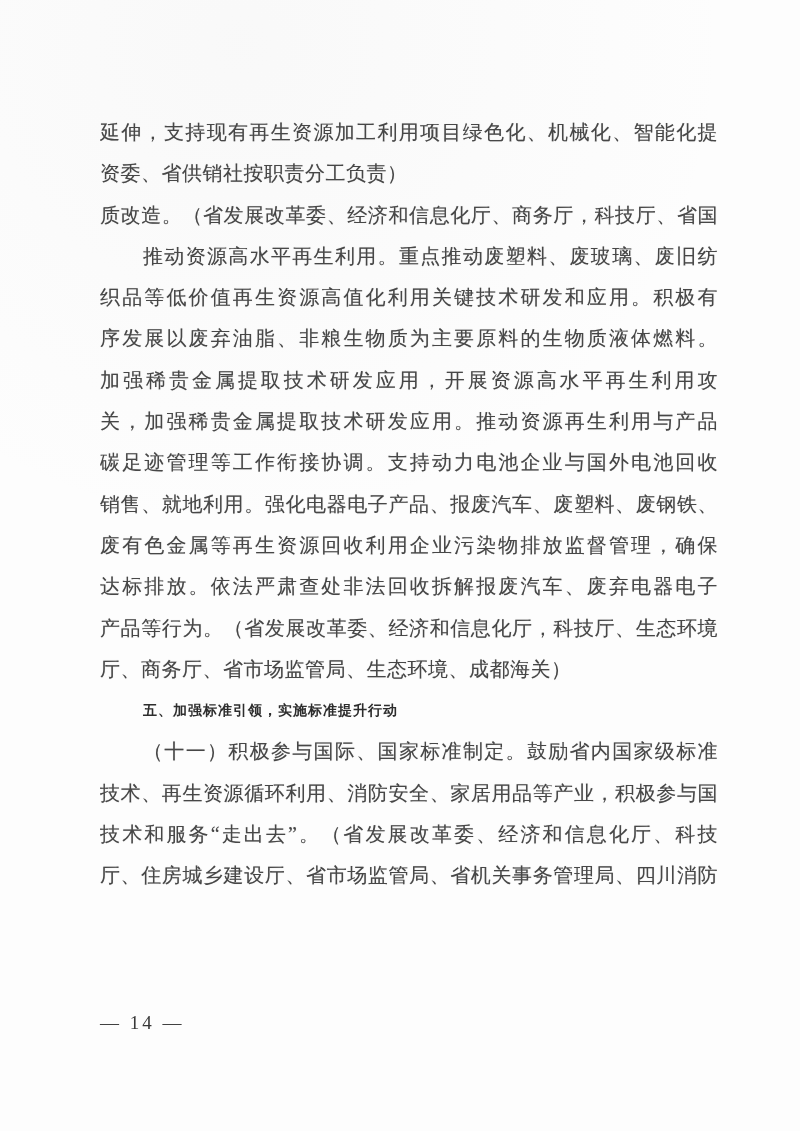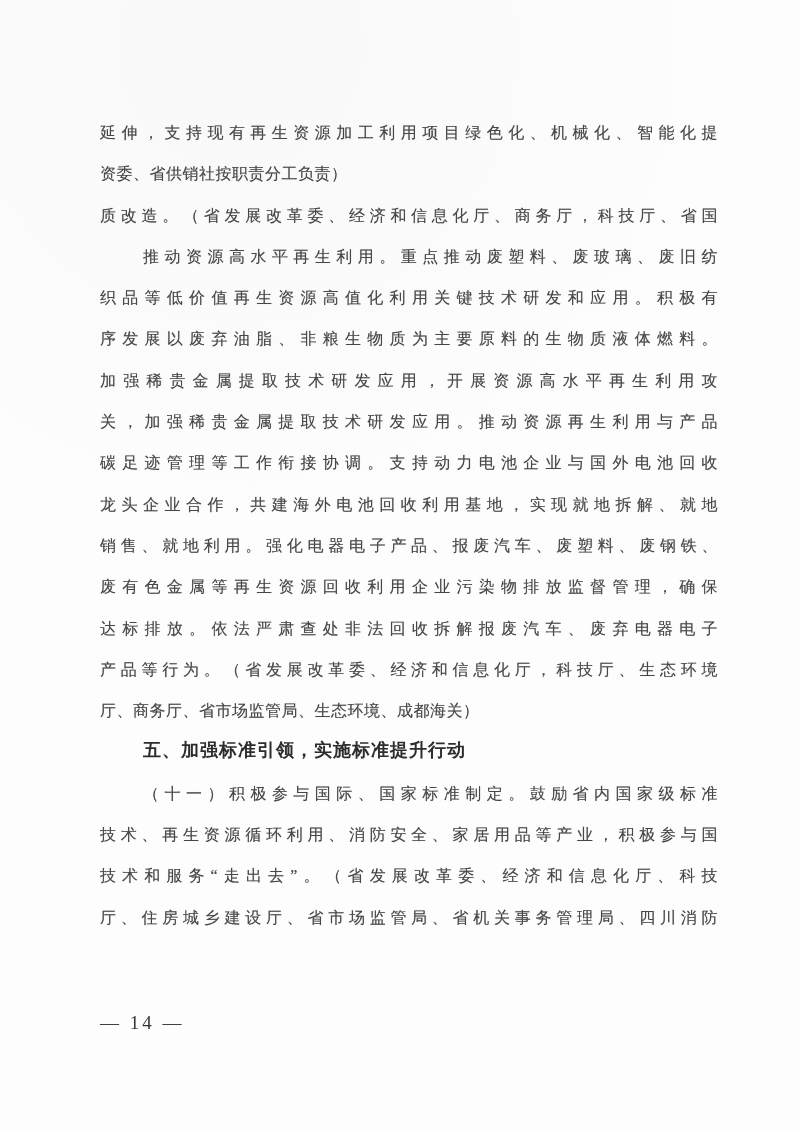--- a/index.html
+++ b/index.html
@@ -26,39 +26,39 @@
   }
   .text-block {
     position: absolute;
     left: 100px;
     top: 112px;
     width: 618px;
   }
   .line {
     height: 41.3px;
     line-height: 41.3px;
-    font-size: 16px;
+    font-size: 20px;
     letter-spacing: 0.5px;
     color: var(--ink);
     white-space: normal;
     overflow: hidden;
     text-shadow: 0 0 0.7px rgba(80,80,80,0.45);
   }
   .line.justify {
     text-align: justify;
     text-align-last: justify;
     text-justify: inter-character;
   }
   .line.indent {
     padding-left: 43px;
   }
   .line.heading {
-    font-family: Liberation Mono, monospace;
+    font-family: Liberation Sans, sans-serif;
     font-weight: bold;
-    font-size: 18px;
+    font-size: 14px;
     letter-spacing: 1px;
     color: var(--heading-ink);
     text-shadow: none;
   }
   .footer {
     position: absolute;
     left: 100px;
     top: 1008px;
     height: 30px;
     line-height: 30px;
@@ -78,21 +78,20 @@
         <div class="line">资委、省供销社按职责分工负责）</div>
         <div class="line justify">质改造。（省发展改革委、经济和信息化厅、商务厅，科技厅、省国</div>
       </div>
       <div class="paragraph">
         <div class="line justify indent">推动资源高水平再生利用。重点推动废塑料、废玻璃、废旧纺</div>
         <div class="line justify">织品等低价值再生资源高值化利用关键技术研发和应用。积极有</div>
         <div class="line justify">序发展以废弃油脂、非粮生物质为主要原料的生物质液体燃料。</div>
         <div class="line justify">加强稀贵金属提取技术研发应用，开展资源高水平再生利用攻</div>
         <div class="line justify">关，加强稀贵金属提取技术研发应用。推动资源再生利用与产品</div>
         <div class="line justify">碳足迹管理等工作衔接协调。支持动力电池企业与国外电池回收</div>
-        <div class="line justify">龙头企业合作，共建海外电池回收利用基地，实现就地拆解、就地</div>
         <div class="line justify">销售、就地利用。强化电器电子产品、报废汽车、废塑料、废钢铁、</div>
         <div class="line justify">废有色金属等再生资源回收利用企业污染物排放监督管理，确保</div>
         <div class="line justify">达标排放。依法严肃查处非法回收拆解报废汽车、废弃电器电子</div>
         <div class="line justify">产品等行为。（省发展改革委、经济和信息化厅，科技厅、生态环境</div>
         <div class="line">厅、商务厅、省市场监管局、生态环境、成都海关）</div>
       </div>
       <div class="paragraph">
         <div class="line indent heading">五、加强标准引领，实施标准提升行动</div>
       </div>
       <div class="paragraph">

